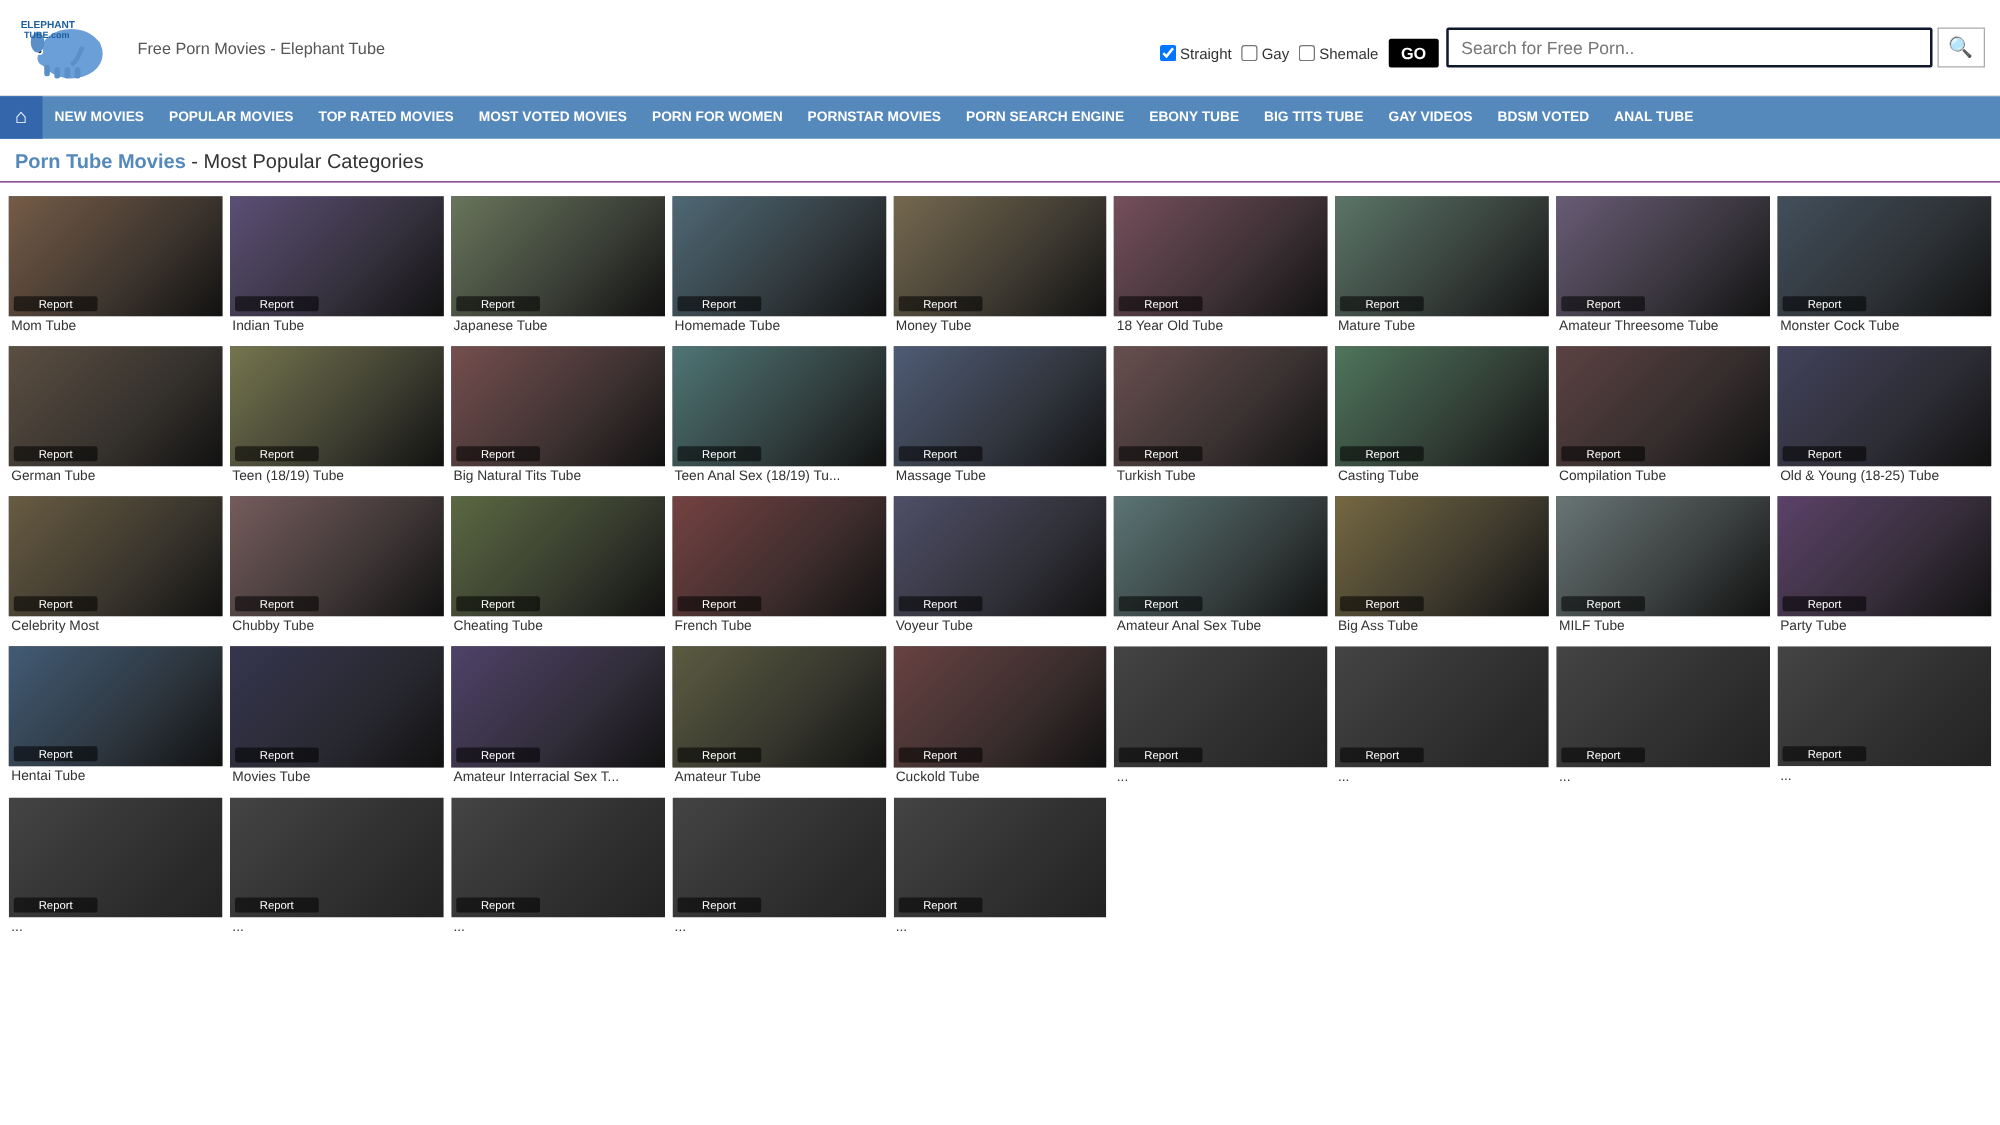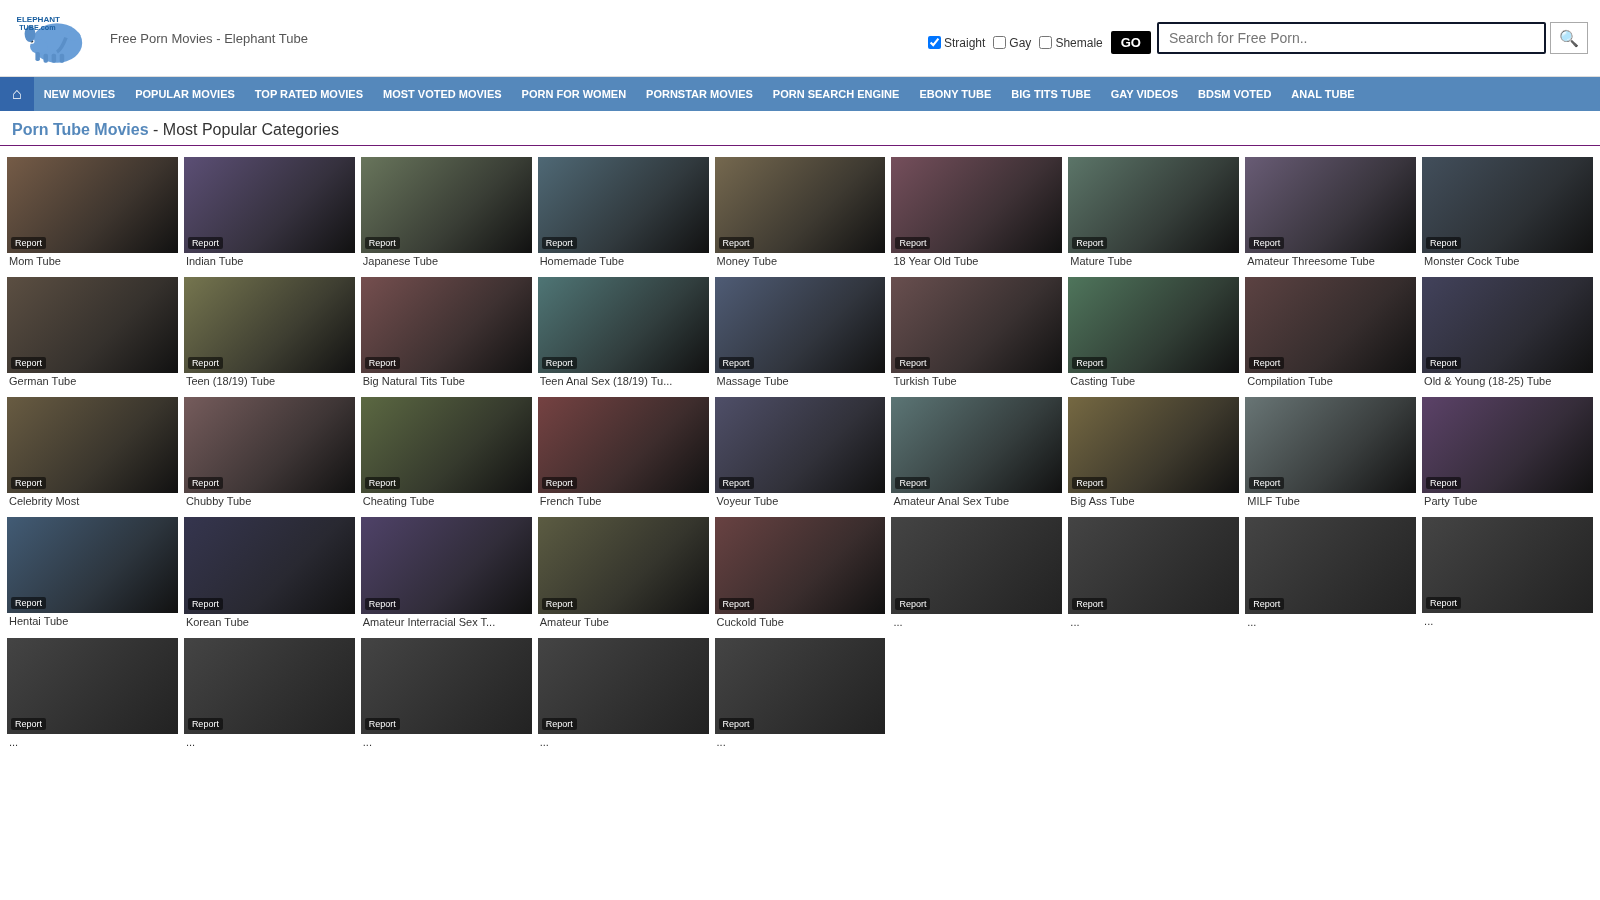--- a/index.html
+++ b/index.html
@@ -29,21 +29,21 @@
     
     #page-title-bar { padding: 10px 12px 6px; border-bottom: 1px solid #701a75; }
     #page-title-bar .pt-tube { color: #5588bb; font-size: 16px; font-weight: bold; }
     #page-title-bar .pt-cat { color: #333; font-size: 16px; }
 
     
     #grid { display: grid; grid-template-columns: repeat(9, 1fr); gap: 0; padding: 8px 4px; }
     .grid-item { position: relative; cursor: pointer; margin: 3px; }
     .thumb-wrap { position: relative; width: 100%; aspect-ratio: 16/9; overflow: hidden; background: #222; }
     .thumb-placeholder { width: 100%; height: 100%; background: linear-gradient(135deg, #444 0%, #222 100%); display: flex; align-items: center; justify-content: center; }
-    .report-badge { position: absolute; bottom: 4px; left: 4px; background: rgba(0,0,0,0.55); color: #fff; font-size: 9px; padding: 1px 4px; border-radius: 2px; cursor: pointer; margin-top: 35px; }
+    .report-badge { position: absolute; bottom: 4px; left: 4px; background: rgba(0,0,0,0.55); color: #fff; font-size: 9px; padding: 1px 20px; border-radius: 2px; cursor: pointer; margin-top: 35px; }
     .grid-label { font-size: 11px; color: #333; padding: 2px 2px 4px; font-weight: normal; white-space: nowrap; overflow: hidden; text-overflow: ellipsis; }
 
     
     .logo-elephant { width: 90px; height: 60px; }
 
     
     body { overflow-x: hidden; }
   </style>
 </head>
 <body>
@@ -309,21 +309,21 @@
       <div class="thumb-placeholder" style="background: linear-gradient(135deg, #4a6a8acc 0%, #4a6a8a44 60%, #111 100%);"></div>
       <span class="report-badge">Report</span>
     </div>
     <div class="grid-label">Hentai Tube</div>
   </div>
     <div class="grid-item">
     <div class="thumb-wrap">
       <div class="thumb-placeholder" style="background: linear-gradient(135deg, #3a3a5acc 0%, #3a3a5a44 60%, #111 100%);"></div>
       <span class="report-badge">Report</span>
     </div>
-    <div class="grid-label">Korean Tube</div>
+    <div class="grid-label">Movies Tube</div>
   </div>
     <div class="grid-item">
     <div class="thumb-wrap">
       <div class="thumb-placeholder" style="background: linear-gradient(135deg, #5a4a7acc 0%, #5a4a7a44 60%, #111 100%);"></div>
       <span class="report-badge">Report</span>
     </div>
     <div class="grid-label">Amateur Interracial Sex T...</div>
   </div>
     <div class="grid-item">
     <div class="thumb-wrap">

